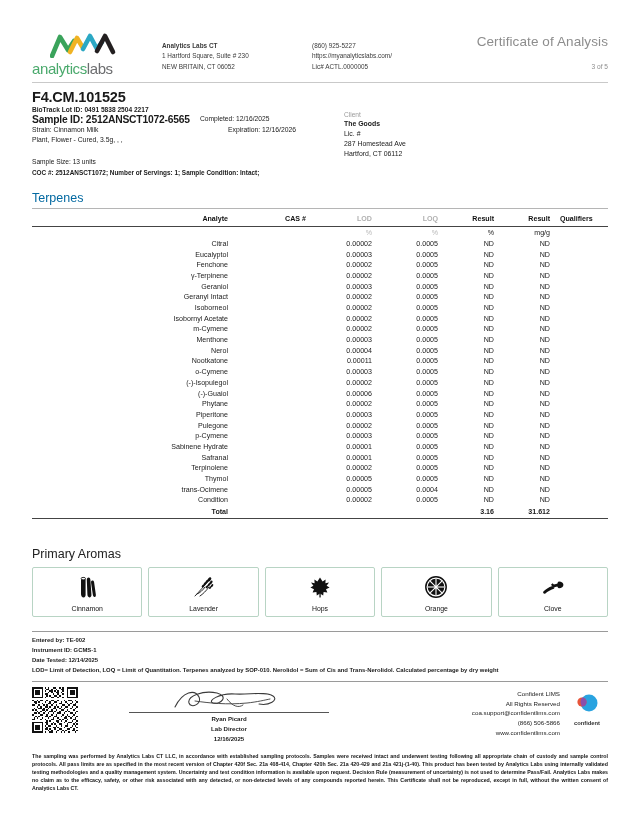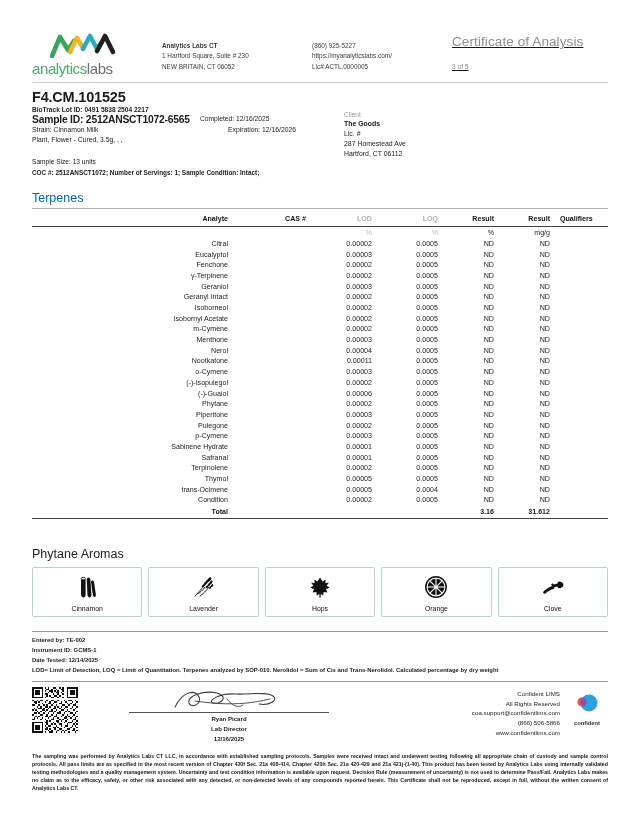--- a/index.html
+++ b/index.html
@@ -63,22 +63,22 @@
   .lab-contact {
     flex: 0 0 140px;
     font-size: 6.4px;
     line-height: 1.62;
     color: #3a3a3a;
     padding-top: 11px;
   }
 
   .coa-block {
     flex: 1;
+    text-align: right;
     padding-top: 4px;
-    text-decoration: underline;
   }
   .coa-title {
     font-size: 13.5px;
     color: #8d8d8d;
     font-weight: 400;
     letter-spacing: 0.1px;
   }
   .coa-page {
     font-size: 6.6px;
     color: #8d8d8d;
@@ -629,21 +629,21 @@
           <td></td>
           <td></td>
           <td>3.16</td>
           <td>31.612</td>
           <td></td>
         </tr>
       </tfoot>
     </table>
     <div class="tbl-bottom-rule"></div>
 
-    <div class="aroma-title">Phytane Aromas</div>
+    <div class="aroma-title">Primary Aromas</div>
     <div class="aroma-row">
         <div class="aroma-card">
           <div class="aroma-ico">
             <svg width="22" height="24" viewBox="0 0 22 24">
               <g fill="#111">
                 <path d="M7 2 C5.6 2 5 3 5 4.6 L5 19 C5 21 6 22.4 7.6 22.4 C9 22.4 9.6 21 9.6 19.4 L9.6 4.6 C9.6 3 9 2 7.6 2 Z"></path>
                 <ellipse cx="7.3" cy="3.6" rx="2.2" ry="1.2" fill="#fff" stroke="#111" stroke-width="0.7"></ellipse>
                 <path d="M12.6 2.6 C11.4 2.6 10.8 3.6 10.8 5 L11.4 19.6 C11.5 21.4 12.4 22.6 13.8 22.4 C15.1 22.2 15.6 20.9 15.4 19.3 L14.4 5 C14.3 3.5 13.8 2.6 12.6 2.6 Z"></path>
                 <path d="M16.2 5.6 C15.2 5.8 14.9 6.8 15.1 8 L16.8 19.6 C17 21.1 17.7 22.2 18.8 22 C19.8 21.8 20 20.6 19.8 19.2 L18.1 7.2 C17.9 5.9 17.2 5.4 16.2 5.6 Z"></path>
               </g>

